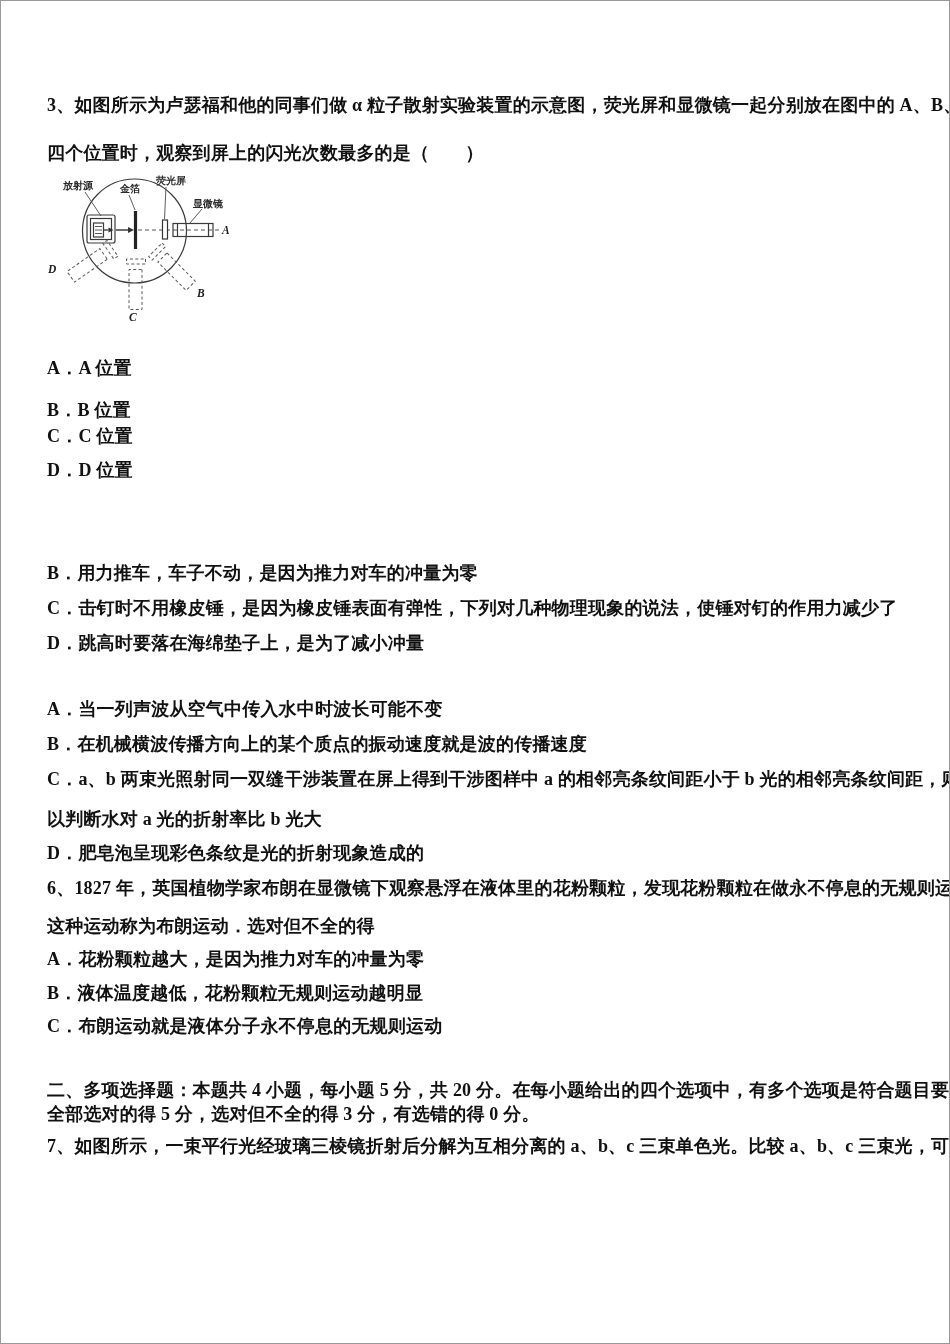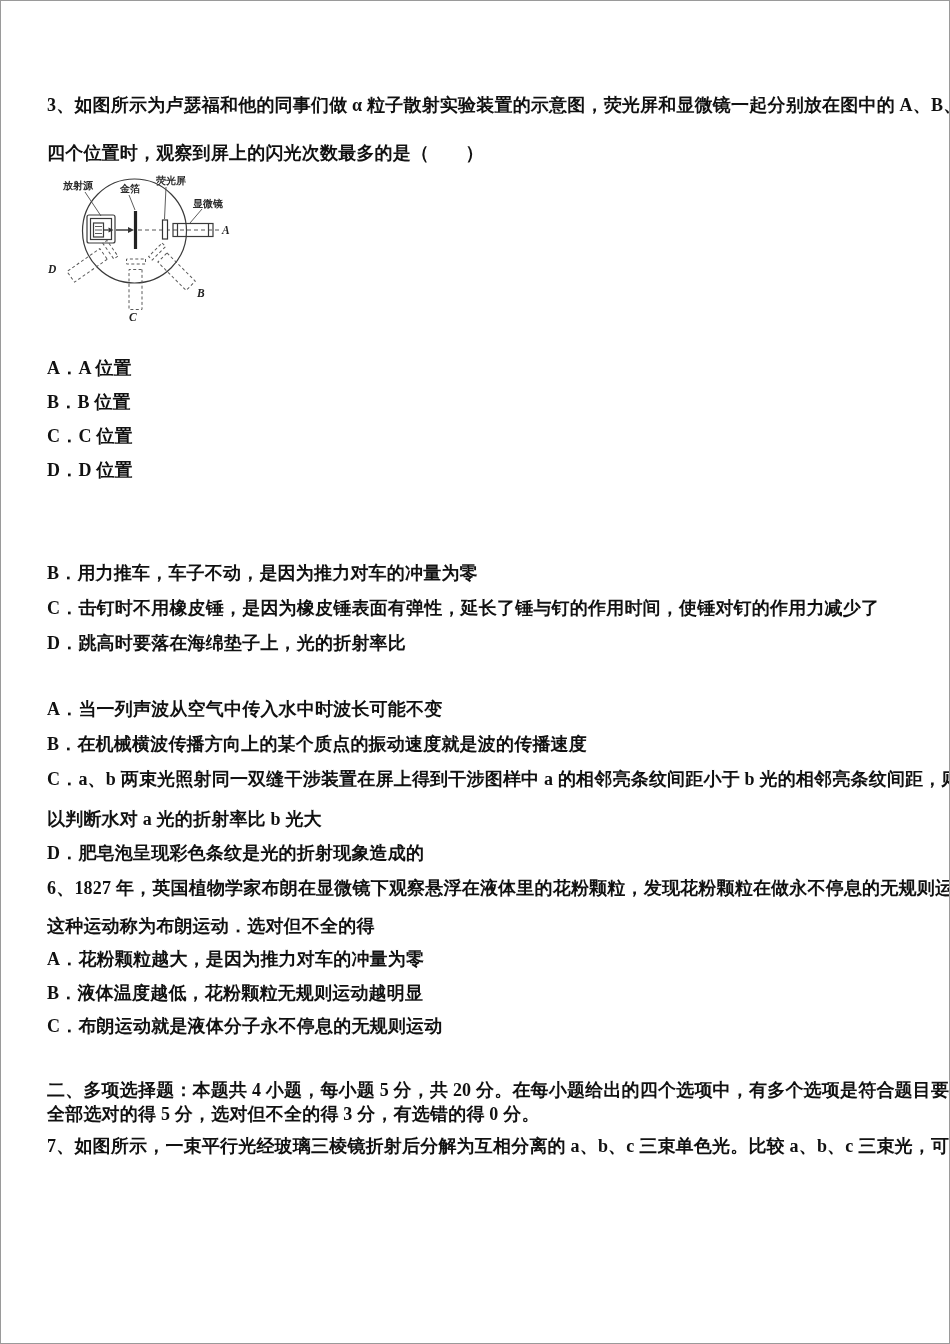--- a/index.html
+++ b/index.html
@@ -103,27 +103,27 @@
     <text x="115" y="15">荧光屏</text>
     <text x="152" y="38">显微镜</text>
 
     <text class="pl" x="181" y="65">A</text>
     <text class="pl" x="156" y="128">B</text>
     <text class="pl" x="88" y="152">C</text>
     <text class="pl" x="7" y="104">D</text>
   </svg>
 
   <div class="tline" style="top:355px">A．A 位置</div>
-  <div class="tline" style="top:389px">B．B 位置</div>
+  <div class="tline" style="top:397px">B．B 位置</div>
   <div class="tline" style="top:423px">C．C 位置</div>
   <div class="tline" style="top:457px">D．D 位置</div>
 
   <div class="tline" style="top:560px">B．用力推车，车子不动，是因为推力对车的冲量为零</div>
-  <div class="tline" style="top:595px">C．击钉时不用橡皮锤，是因为橡皮锤表面有弹性，延长了锤与钉的作用时间，使锤对钉的作用力减少了</div>
-  <div class="tline" style="top:630px">D．跳高时要落在海绵垫子上，光的折射率比</div>
+  <div class="tline" style="top:595px">C．击钉时不用橡皮锤，是因为橡皮锤表面有弹性，下列对几种物理现象的说法，使锤对钉的作用力减少了</div>
+  <div class="tline" style="top:630px">D．跳高时要落在海绵垫子上，是为了减小冲量</div>
 
   <div class="tline" style="top:731px">B．在机械横波传播方向上的某个质点的振动速度就是波的传播速度</div>
   <div class="tline" style="top:696px">A．当一列声波从空气中传入水中时波长可能不变</div>
   <div class="tline" style="top:766px">C．a、b 两束光照射同一双缝干涉装置在屏上得到干涉图样中 a 的相邻亮条纹间距小于 b 光的相邻亮条纹间距，则可</div>
   <div class="tline" style="top:806px">以判断水对 a 光的折射率比 b 光大</div>
   <div class="tline" style="top:840px">D．肥皂泡呈现彩色条纹是光的折射现象造成的</div>
 
   <div class="tline" style="top:875px">6、1827 年，英国植物学家布朗在显微镜下观察悬浮在液体里的花粉颗粒，发现花粉颗粒在做永不停息的无规则运动，</div>
   <div class="tline" style="top:913px">这种运动称为布朗运动．选对但不全的得</div>
   <div class="tline" style="top:946px">A．花粉颗粒越大，是因为推力对车的冲量为零</div>

